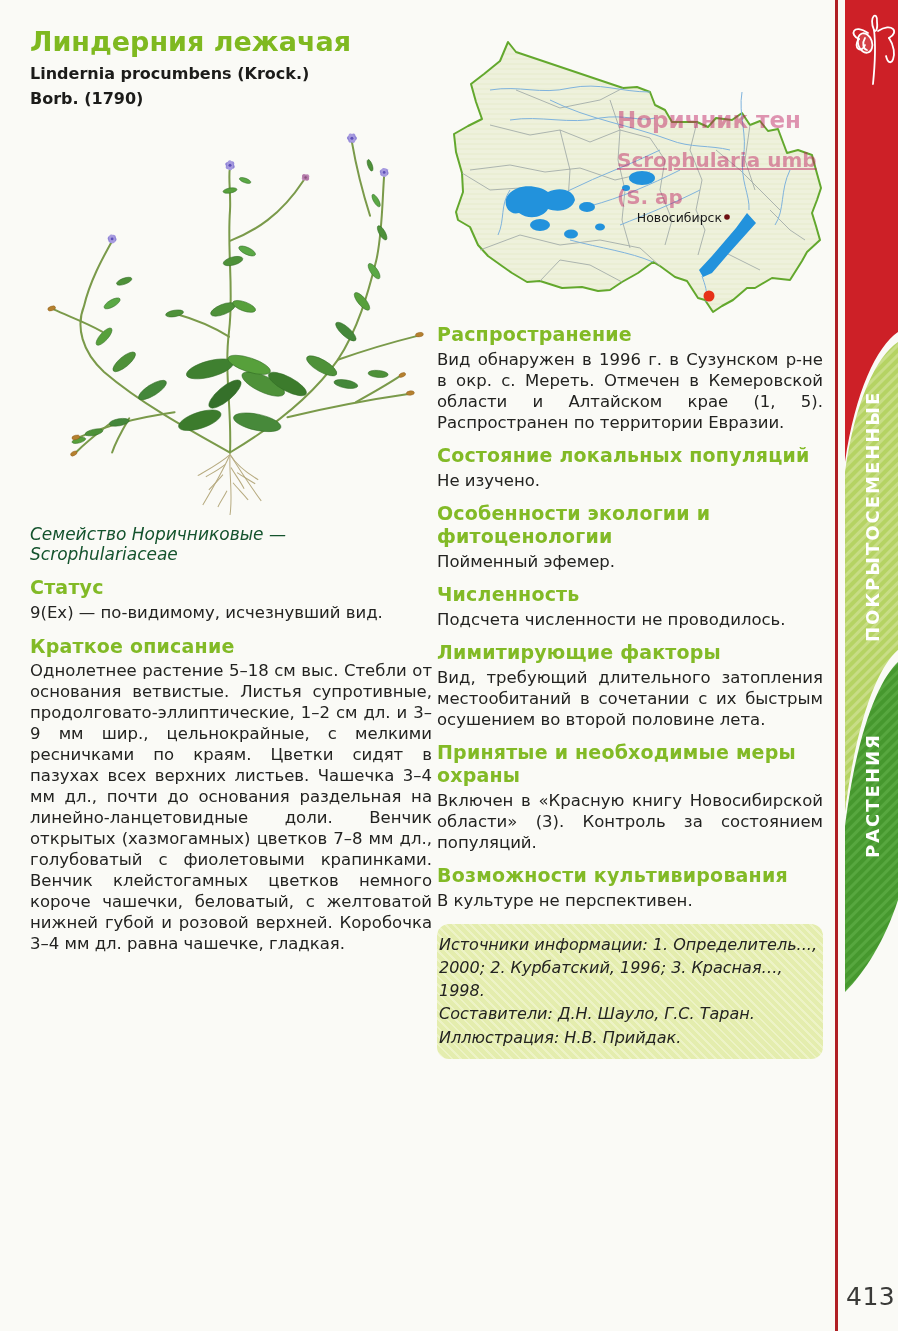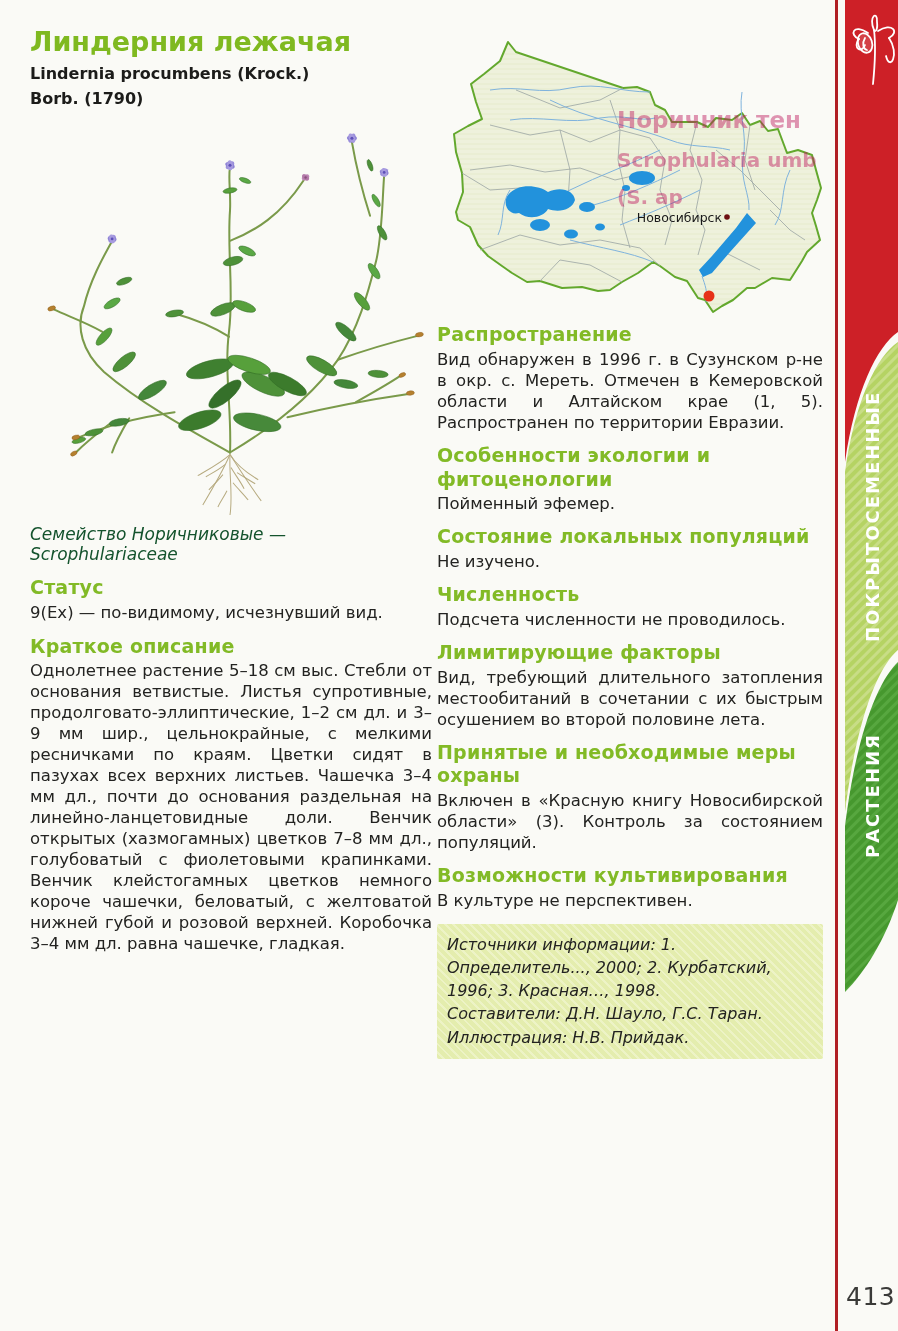--- a/index.html
+++ b/index.html
@@ -15,26 +15,26 @@
   .plant-fig{margin:8px 0 0 -10px;display:block;}
   .family-line{font-style:italic;font-size:17px;color:#14532d;margin-top:6px;}
   .sec-h{font-size:19px;color:#82ba26;margin:12px 0 2px;line-height:1.25;letter-spacing:.2px;font-weight:bold;}
   .sec-b{font-size:16.5px;line-height:21px;text-align:justify;color:#232321;margin:0;}
   
   .map-svg{position:absolute;left:450px;top:30px;}
   .bleed{position:absolute;left:617px;top:72px;width:215px;opacity:.45;color:#be185d;
          filter:blur(.6px);font-weight:bold;line-height:1.85;pointer-events:none;margin-top:27px;}
   .bleed div{white-space:nowrap;}
   .bleed .b1{font-size:23px;}
-  .bleed .b2{font-size:20px;}
+  .bleed .b2{font-size:20px;text-decoration:underline;}
   .bleed .b3{font-size:20px;}
   .right-col{position:absolute;left:437px;top:312px;width:386px;}
   .right-col .sec-h{margin-top:11px;}
   .src-box{
-    margin-top:13px;padding:9px 10px 10px;border-radius:2px;
+    margin-top:13px;padding:9px 2px 10px;border-radius:12px;
     background:repeating-linear-gradient(45deg,#e4edae 0px,#e4edae 4px,#edf3c6 4px,#edf3c6 6px);
   }
   .src-box p{margin:0;font-style:italic;font-size:16px;line-height:1.45;color:#232321;}
   
   .sidebar-svg{position:absolute;right:0;top:0;}
   .page-num{
     position:absolute;left:846px;top:1282px;width:50px;text-align:left;
     font-size:25px;color:#3a3a38;letter-spacing:.5px;
   }
   .v-label{font-weight:bold;fill:#ffffff;letter-spacing:2px;}
@@ -241,26 +241,26 @@
     <div class="b2">Scrophularia umb</div>
     <div class="b3">(S. ap</div>
   </div>
 
   <div class="right-col">
     <div>
       <div class="sec-h">Распространение</div>
       <p class="sec-b">Вид обнаружен в 1996 г. в Сузунском р-не в окр. с. Мереть. Отмечен в Кемеровской области и Алтайском крае (1, 5). Распространен по территории Евразии.</p>
     </div>
     <div>
+      <div class="sec-h">Состояние локальных популяций</div>
+      <p class="sec-b">Не изучено.</p>
+    </div>
+    <div>
       <div class="sec-h">Особенности экологии и фитоценологии</div>
       <p class="sec-b">Пойменный эфемер.</p>
-    </div>
-    <div>
-      <div class="sec-h">Состояние локальных популяций</div>
-      <p class="sec-b">Не изучено.</p>
     </div>
     <div>
       <div class="sec-h">Численность</div>
       <p class="sec-b">Подсчета численности не проводилось.</p>
     </div>
     <div>
       <div class="sec-h">Лимитирующие факторы</div>
       <p class="sec-b">Вид, требующий длительного затопления местообитаний в сочетании с их быстрым осушением во второй половине лета.</p>
     </div>
     <div>

